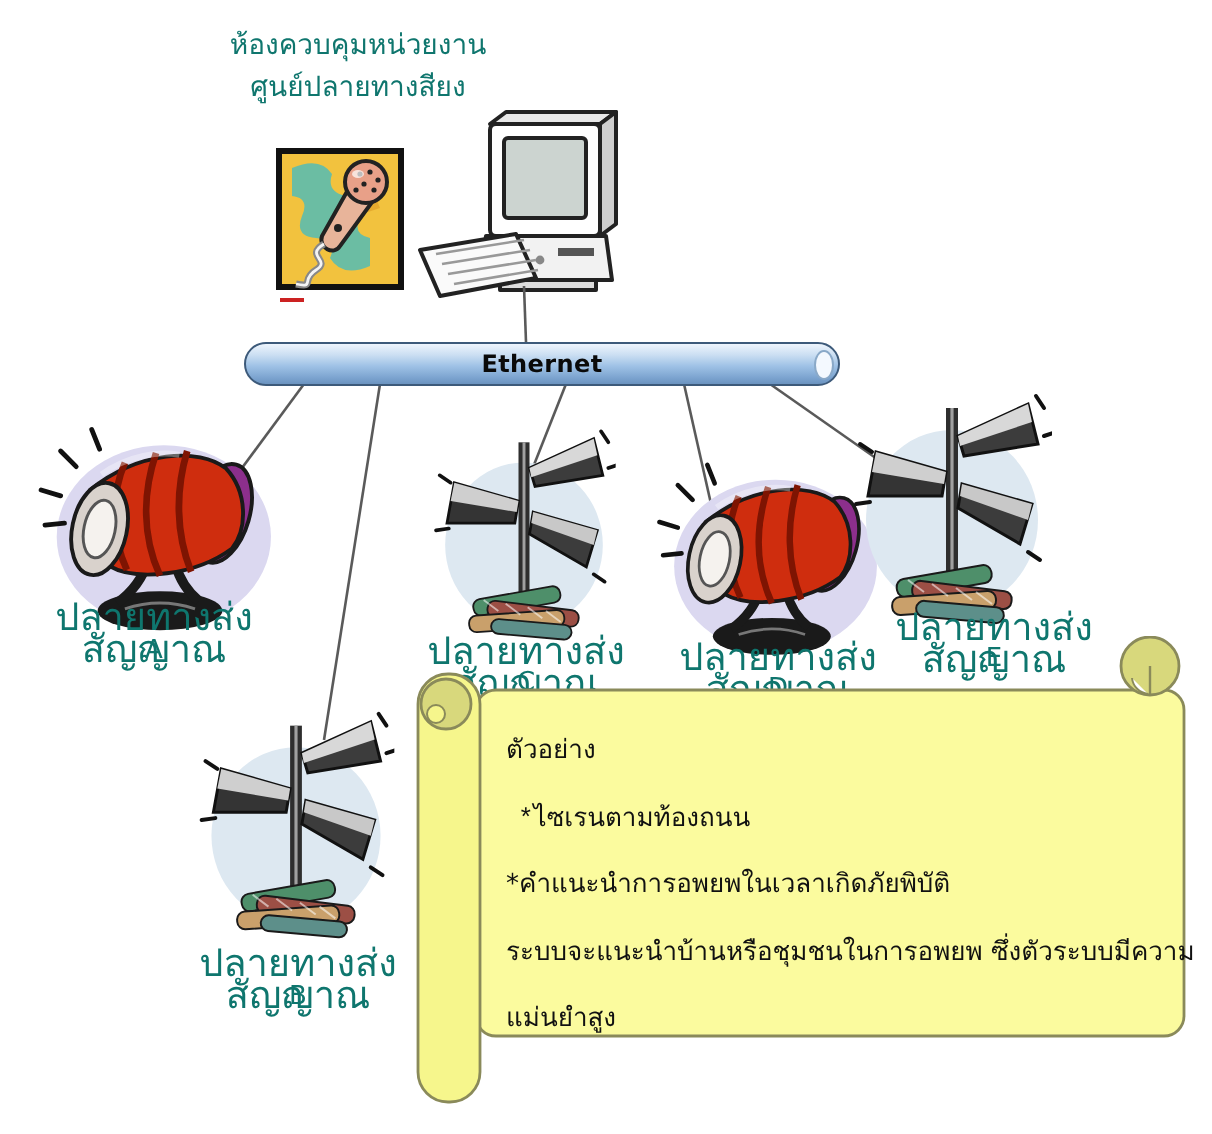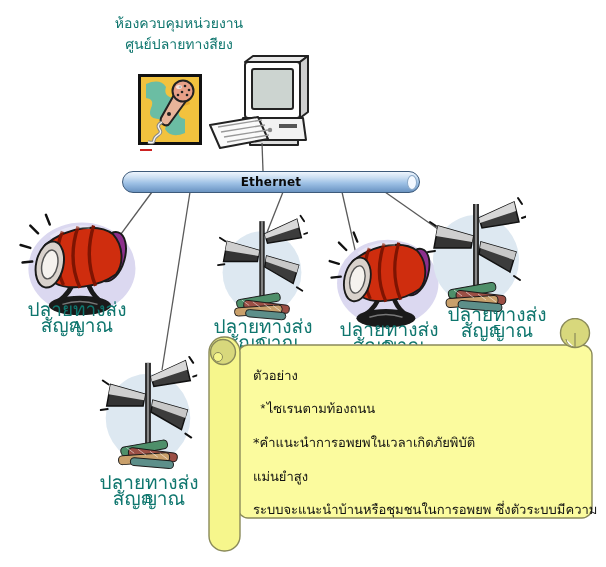--- a/index.html
+++ b/index.html
@@ -202,17 +202,17 @@
       <circle cx="369" cy="15" r="14.5" fill="#d8d87c"></circle>
       <path d="M369,15 l0,14" stroke-width="1.2"></path>
       <path d="M360,21 a9,9 0 0 0 8,8" fill="#ffffff" stroke-width="1"></path>
     </g>
   </svg>
 
   <div class="abs note-text">
     <div class="note-line">ตัวอย่าง</div>
     <div class="note-line">*ไซเรนตามท้องถนน</div>
     <div class="note-line">*คำแนะนำการอพยพในเวลาเกิดภัยพิบัติ</div>
+    <div class="note-line">ระบบจะแนะนำบ้านหรือชุมชนในการอพยพ ซึ่งตัวระบบมีความ</div>
     <div class="note-line">แม่นยำสูง</div>
-    <div class="note-line">ระบบจะแนะนำบ้านหรือชุมชนในการอพยพ ซึ่งตัวระบบมีความ</div>
   </div>
 
 </div>
 
 </body></html>

